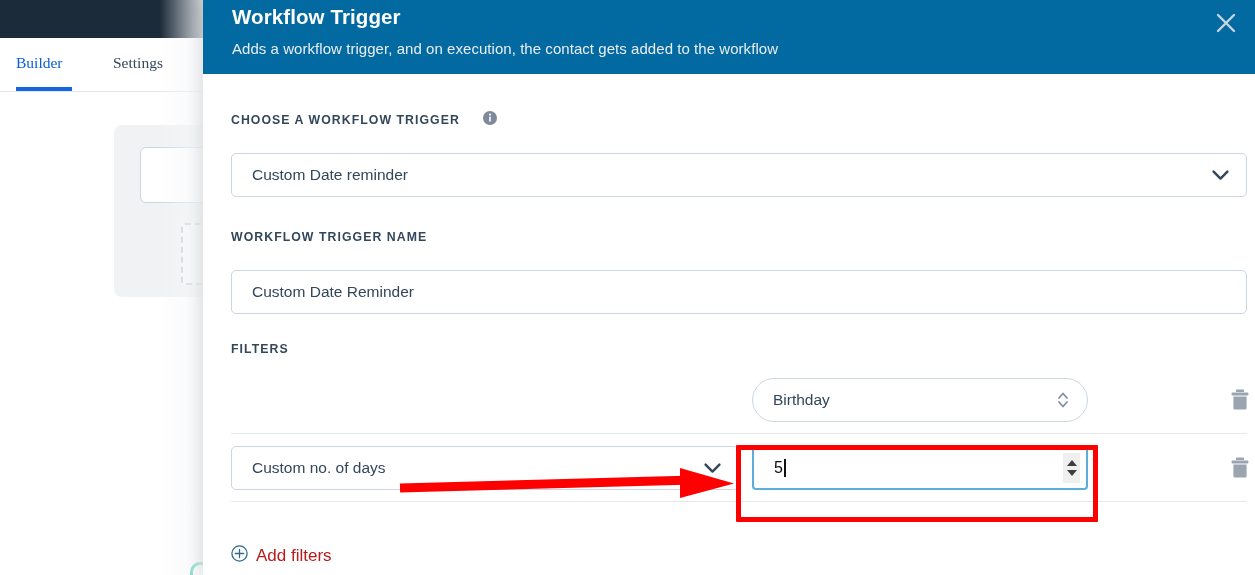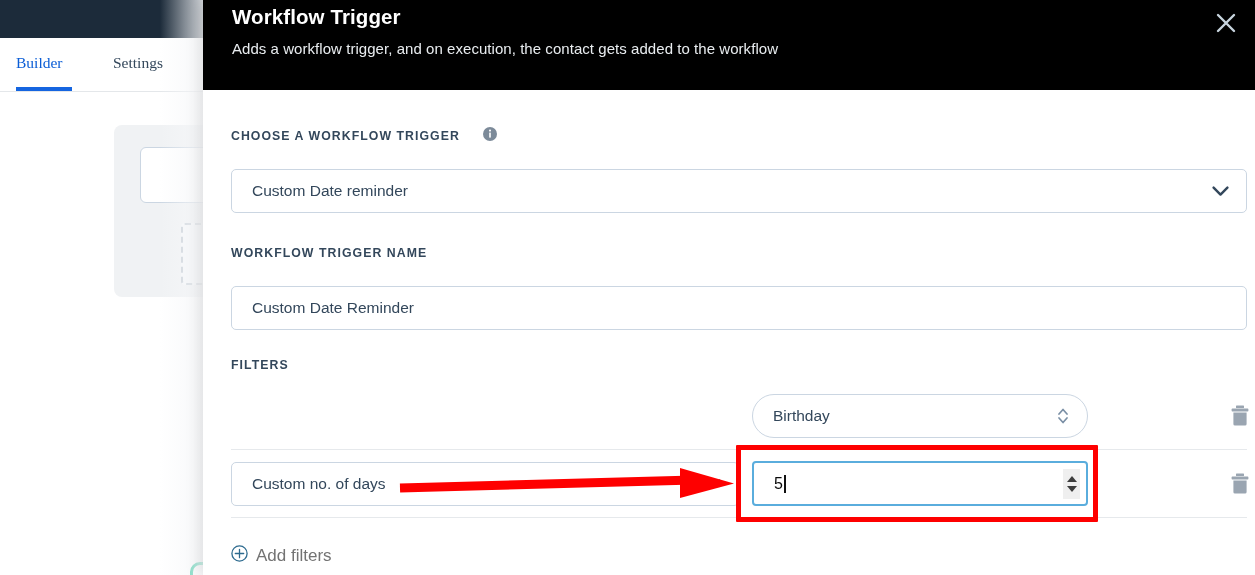--- a/index.html
+++ b/index.html
@@ -106,22 +106,22 @@
   #modal {
     position: absolute;
     left: 203px; top: 0;
     width: 1052px; height: 575px;
     background: #ffffff;
     box-shadow: -4px 0 14px rgba(0,0,0,0.10);
   }
 
   #modal-header {
     position: relative;
-    width: 1052px; height: 90px;
-    background: #000000;
+    width: 1052px; height: 74px;
+    background: #0369a1;
     padding-left: 27px;
   }
 
   #modal-title {
     position: absolute;
     left: 29px; top: 5px;
     font-size: 20.5px;
     font-weight: bold;
     color: #ffffff;
     letter-spacing: 0.1px;
@@ -277,21 +277,21 @@
     height: 1px;
     background: #e6e9ec;
   }
 
   #add-filters {
     position: absolute;
     left: 231px; top: 545px;
     display: flex;
     align-items: center;
     gap: 8px;
-    color: #737373;
+    color: #b91c1c;
     font-size: 17px;
     cursor: pointer;
     white-space: nowrap;
   }
 
   
   #red-box {
     position: absolute;
     left: 736px; top: 445px;
     width: 362px; height: 77px;

